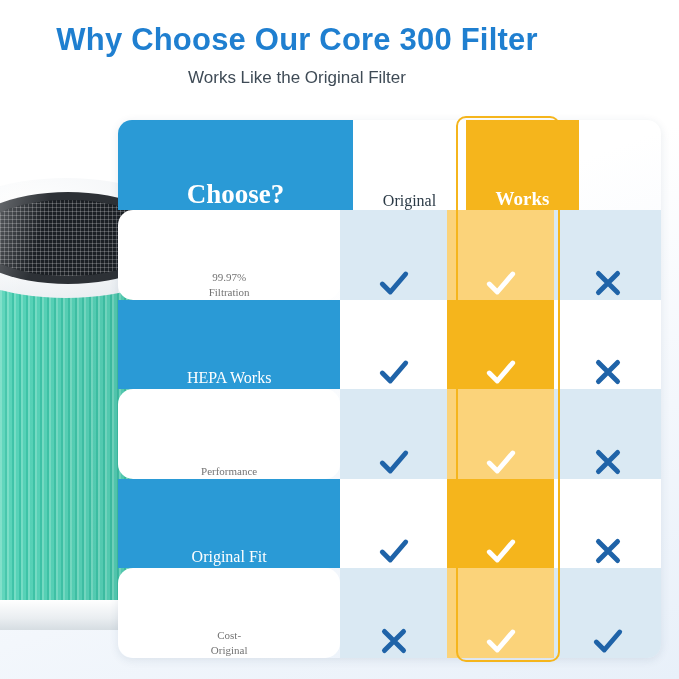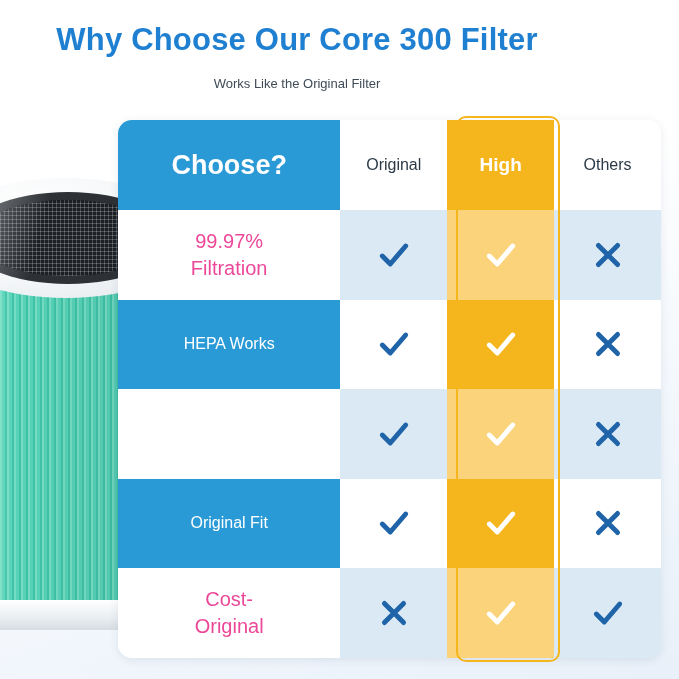--- a/index.html
+++ b/index.html
@@ -29,23 +29,23 @@
   }
   .title {
     margin: 0;
     padding-top: 22px;
     font-size: 31px;
     font-weight: bold;
     color: #1f7fd0;
     letter-spacing: 0.2px;
   }
   .subtitle {
-    margin: 8px;
+    margin: 0;
     padding-top: 10px;
-    font-size: 13px;
+    font-size: 17px;
     color: #3f4b56;
   }
   
   .product {
     position: absolute;
     left: -40px;
     top: 140px;
     width: 235px;
     height: 520px;
   }
@@ -139,24 +139,25 @@
     border-radius: 14px;
     overflow: hidden;
     box-shadow: 0 2px 10px rgba(30,60,90,0.10);
   }
   .row {
     display: flex;
     width: 100%;
   }
   .cell {
     display: flex;
-    align-items: center;
+    align-items: flex-end;
     justify-content: center;
     text-align: center;
     box-sizing: border-box;
+    font-family: Liberation Serif, serif;
   }
   .col-label { width: 235px; }
   .col-data  { width: 113px; }
 
   .header-row .cell { height: 90px; }
   .data-row .cell   { height: 89.5px; }
 
   .hdr-label {
     background: #2a9ad6;
     color: #ffffff;
@@ -175,23 +176,24 @@
     font-weight: bold;
   }
   .lbl-blue {
     background: #2a9ad6;
     color: #ffffff;
     font-size: 16px;
     line-height: 1.35;
   }
   .lbl-white {
     background: #ffffff;
-    color: #ec4899;
-    font-size: 20px;
+    color: #737373;
+    font-size: 11px;
     line-height: 1.35;
+    border-radius: 15px;
   }
   .cell-light { background: #dae9f3; }
   .cell-white { background: #ffffff; }
   .cell-ours-dark  { background: #f5b51c; }
   .cell-ours-light { background: #fbd37a; }
 
   .ours-col-outline {
     position: absolute;
     left: 337.6px;
     top: -4px;
@@ -229,24 +231,21 @@
   <div class="table">
     <div class="table-inner" id="table-inner">
         <div class="row header-row">
           <div class="cell col-label hdr-label">
             <span>Choose?</span>
           </div>
           <div class="cell col-data hdr-plain">
             <span>Original</span>
           </div>
           <div class="cell col-data hdr-ours">
-            <span>High</span>
-          </div>
-          <div class="cell col-data hdr-plain">
-            <span>Others</span>
+            <span>Works</span>
           </div>
         </div>
         <div class="row data-row">
           <div class="cell col-label lbl-white">
             <div class="lbl-text">
               <div>99.97%</div>
               <div>Filtration</div>
             </div>
           </div>
           <div class="cell col-data cell-light">
@@ -295,20 +294,21 @@
             <span>
               <svg class="mark" viewBox="0 0 32 32" aria-hidden="true">
                 <path d="M7 7 L25 25 M25 7 L7 25" fill="none" stroke="#1f63a8" stroke-width="4.6" stroke-linecap="round"></path>
               </svg>
             </span>
           </div>
         </div>
         <div class="row data-row">
           <div class="cell col-label lbl-white">
             <div class="lbl-text">
+              <div>Performance</div>
             </div>
           </div>
           <div class="cell col-data cell-light">
             <span>
               <svg class="mark" viewBox="0 0 32 32" aria-hidden="true">
                 <path d="M5 17 L12.5 24.5 L27 7.5" fill="none" stroke="#1f63a8" stroke-width="4.6" stroke-linecap="round" stroke-linejoin="round"></path>
               </svg>
             </span>
           </div>
           <div class="cell col-data cell-ours-light">

